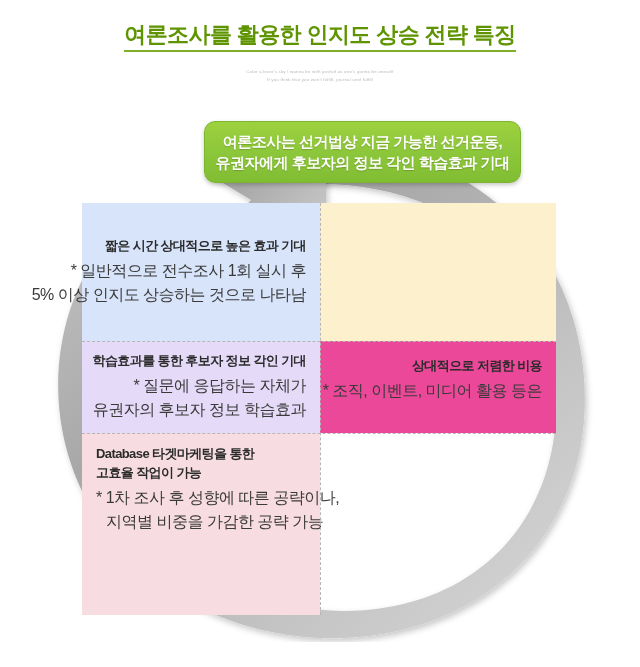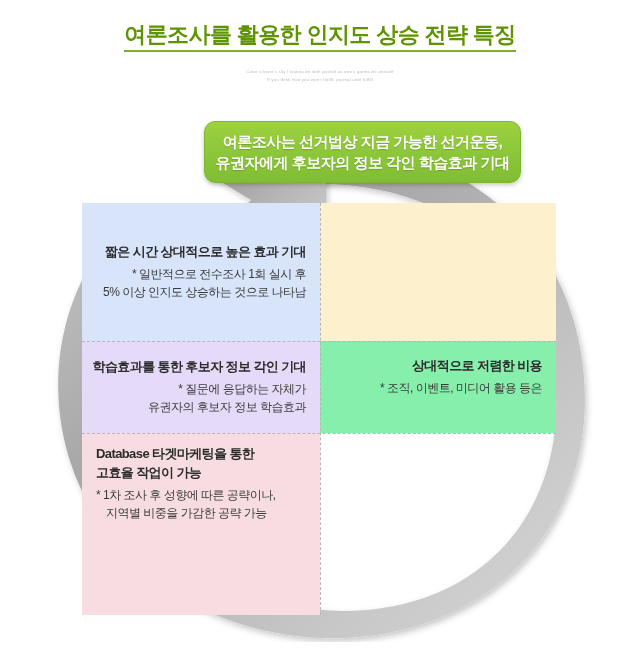--- a/index.html
+++ b/index.html
@@ -66,21 +66,21 @@
     position:relative;
   }
   .cell.left{align-items:flex-end;text-align:right;}
   .cell.right{align-items:flex-start;text-align:left;}
 
   .cell .hd{
     font-size:13px;font-weight:bold;color:#2b2b2b;
     letter-spacing:-0.6px;line-height:1.45;white-space:nowrap;
   }
   .cell .bd{
-    font-size:12px;color:#3a3a3a;letter-spacing:-0.5px;
+    font-size:16px;color:#3a3a3a;letter-spacing:-0.5px;
     line-height:1.5;white-space:nowrap;
   }
   .cell .bd.gap{margin-top:3px;}
 
   
   .vdash{
     position:absolute;left:320px;top:203px;width:0;height:412px;
     border-left:1px dashed #b6b6b6;z-index:5;
   }
   .hdash1{
@@ -161,21 +161,21 @@
     <div class="cell right" style="background:#fdf0cd;">
     </div>
 
     <div class="cell left" style="background:#e5dbf8;">
       <div class="hd">학습효과를 통한 후보자 정보 각인 기대</div>
       <div class="bd gap">* 질문에 응답하는 자체가</div>
       <div class="bd">유권자의 후보자 정보 학습효과</div>
     </div>
 
 
-    <div class="cell left" style="background:#86efac;justify-content:flex-start;padding-top:16px;">
+    <div class="cell left" style="background:#ec4899;justify-content:flex-start;padding-top:16px;">
       <div class="hd">상대적으로 저렴한 비용</div>
       <div class="bd gap">* 조직, 이벤트, 미디어 활용 등은</div>
     </div>
 
     <div class="cell right" style="background:#f7dde1;justify-content:flex-start;padding-top:12px;">
       <div class="hd">Database 타겟마케팅을 통한</div>
       <div class="hd" style="">고효율 작업이 가능</div>
       <div class="bd gap">* 1차 조사 후 성향에 따른 공략이나,</div>
       <div class="bd" style="padding-left:10px;">  지역별 비중을 가감한 공략 가능</div>
     </div>

